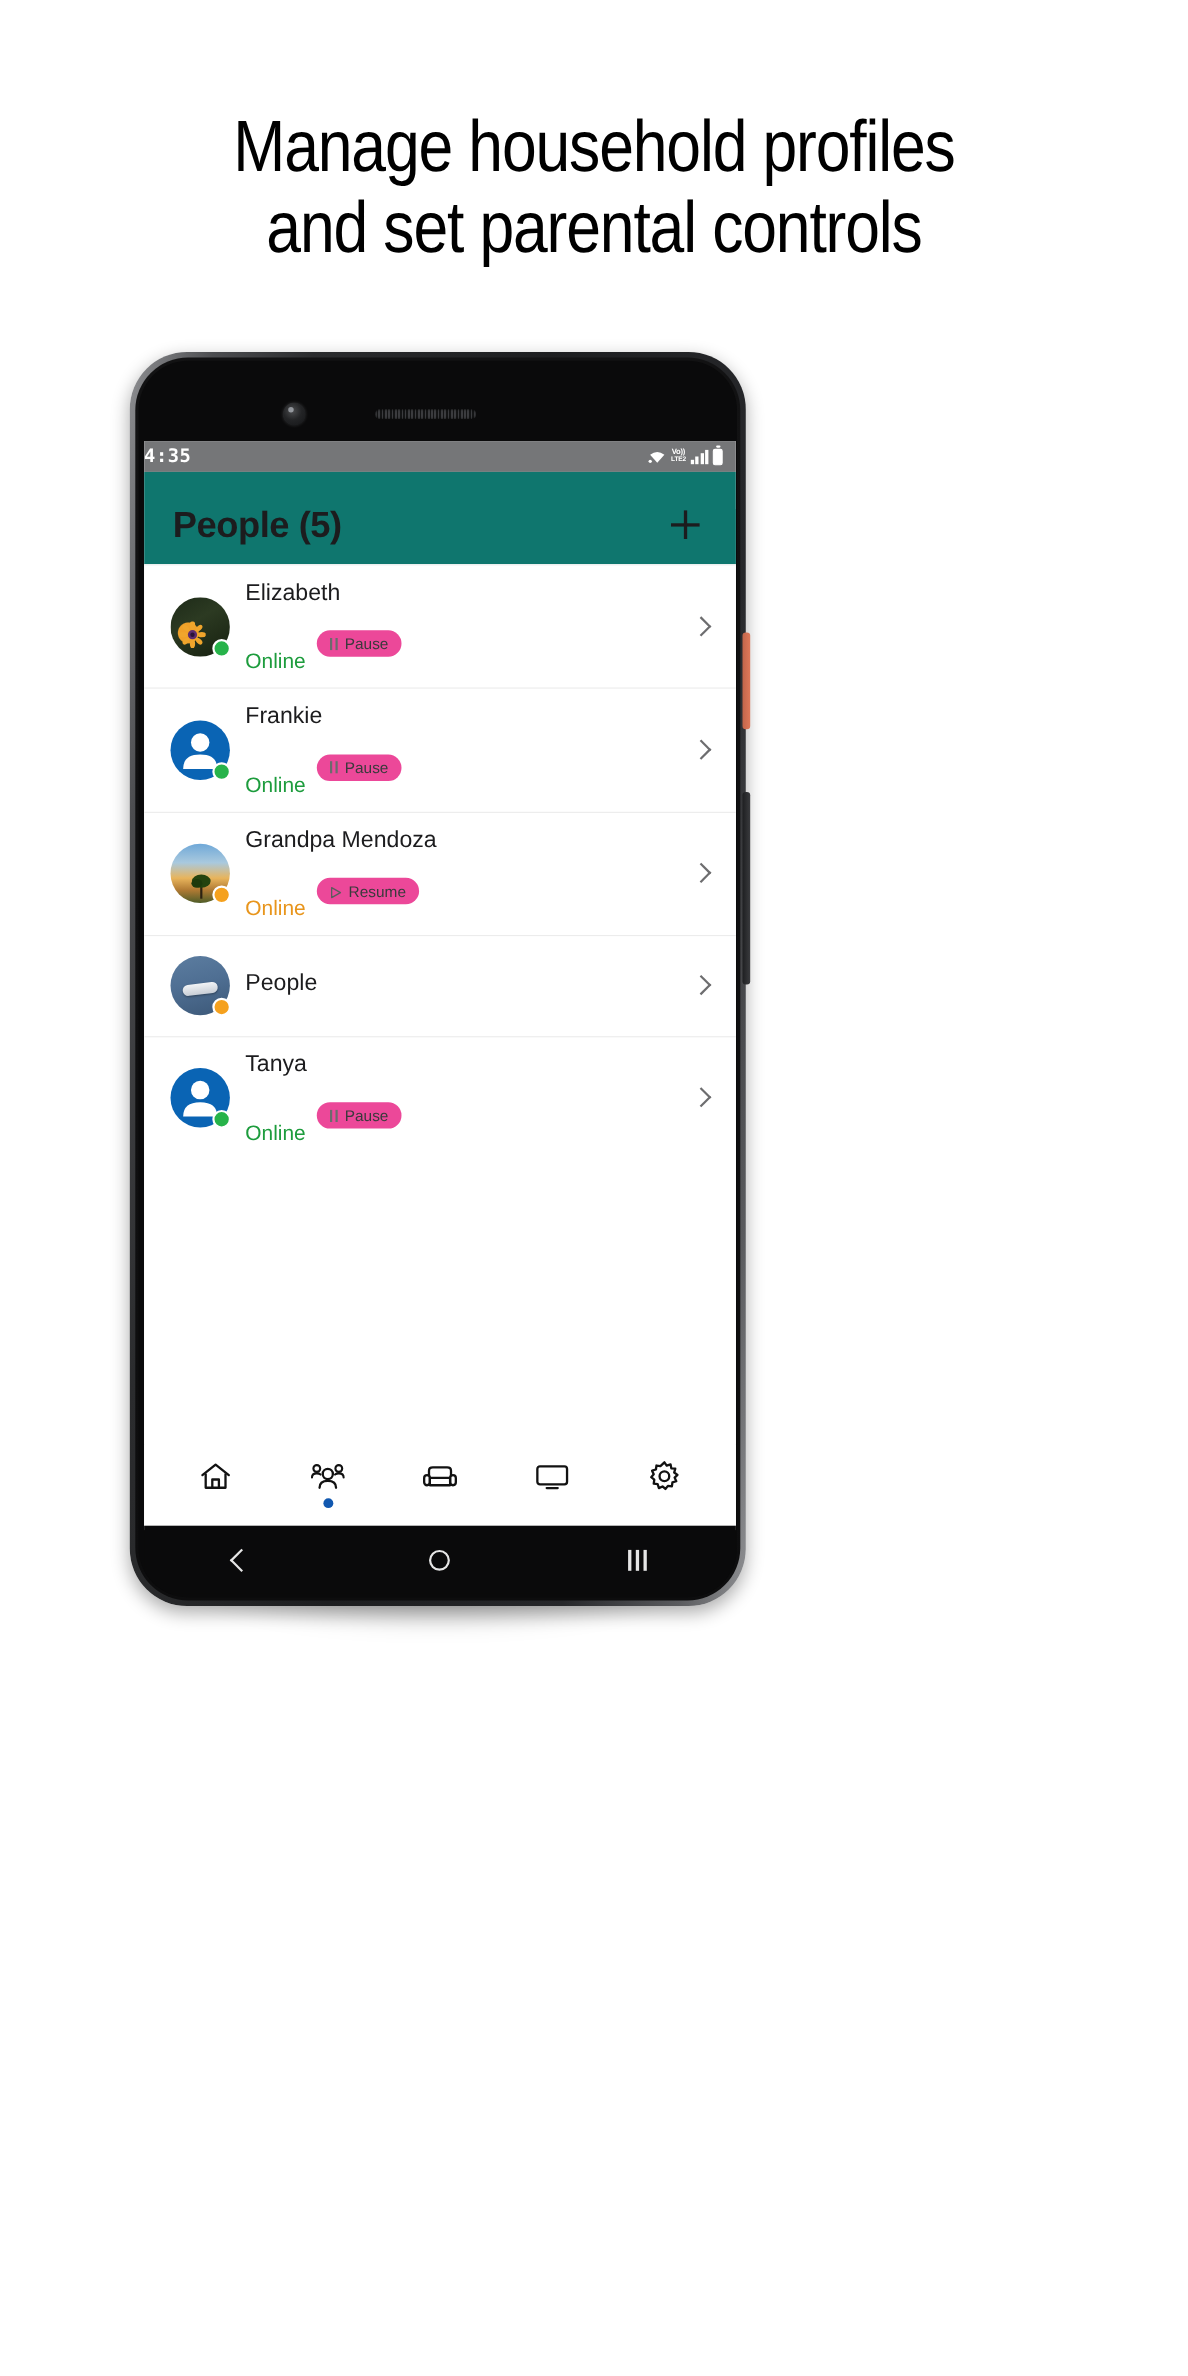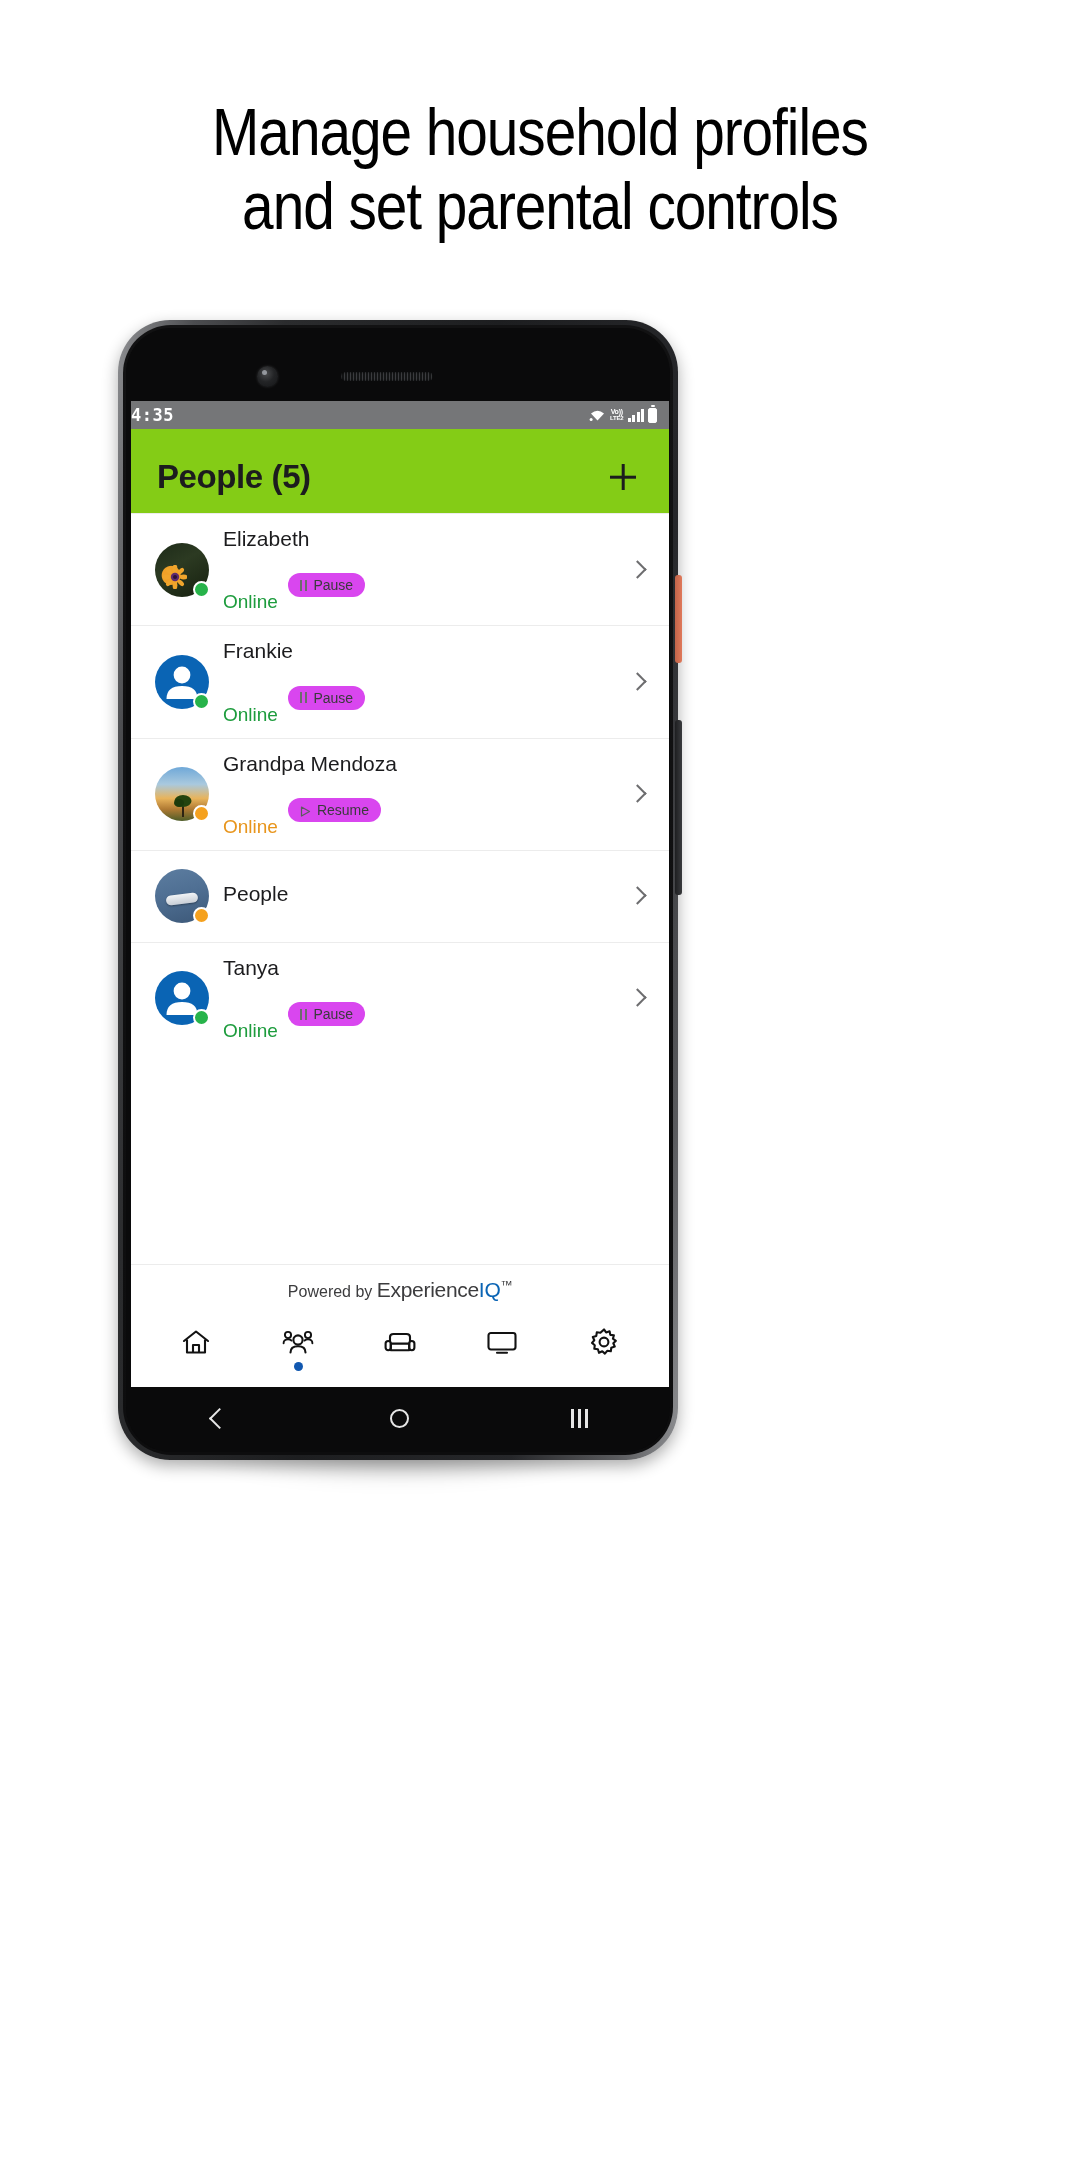--- a/index.html
+++ b/index.html
@@ -161,21 +161,21 @@
   }
 
   
   .app-header {
     height:84px;
     display:flex;
     align-items:center;
     justify-content:space-between;
     padding:12px 26px 0 26px;
     flex:none;
-    background:#84cc16;
+    background:#0f766e;
   }
   .app-title {
     font-size:33px;
     font-weight:700;
     color:#1c1c1e;
     letter-spacing:-0.4px;
   }
   .plus-btn {
     width:40px; height:40px;
     position:relative;
@@ -269,21 +269,21 @@
     white-space:nowrap;
     margin-top:34px;
   }
   .person-status.online { color:#1d9c3d; }
   .person-status.paused { color:#e8951c; }
 
   .action-pill {
     display:inline-flex;
     align-items:center;
     gap:6px;
-    background:#d946ef;
+    background:#ec4899;
     border-radius:14px;
     padding:4px 12px;
     font-size:14px;
     color:#3a3a3c;
     white-space:nowrap;
     cursor:pointer;
   }
   .ic-pause {
     display:inline-flex;
     gap:2.5px;
@@ -562,23 +562,20 @@
                     </span>
                   <span>Pause</span>
                 </span>
               </div>
             </div>
             <div class="chevron"></div>
           </div>
 
         </div>
 
-        <div class="powered">
-          <span>Powered by </span><span class="brand"><span>Experience</span><span class="iq">IQ</span><span class="tm">™</span></span>
-        </div>
 
         <div class="tabbar">
 
           <div class="tab">
             <svg width="30" height="28" viewBox="0 0 30 28">
               <path d="M3 13 L15 3.5 L27 13" fill="none" stroke="#121212" stroke-width="2.1" stroke-linecap="round" stroke-linejoin="round"></path>
               <path d="M6 11.5 V24.5 H24 V11.5" fill="none" stroke="#121212" stroke-width="2.1" stroke-linejoin="round"></path>
               <path d="M12 24.5 V17 H18 V24.5" fill="none" stroke="#121212" stroke-width="2.1" stroke-linejoin="round"></path>
             </svg>
             <span class="tab-dot hidden"></span>

